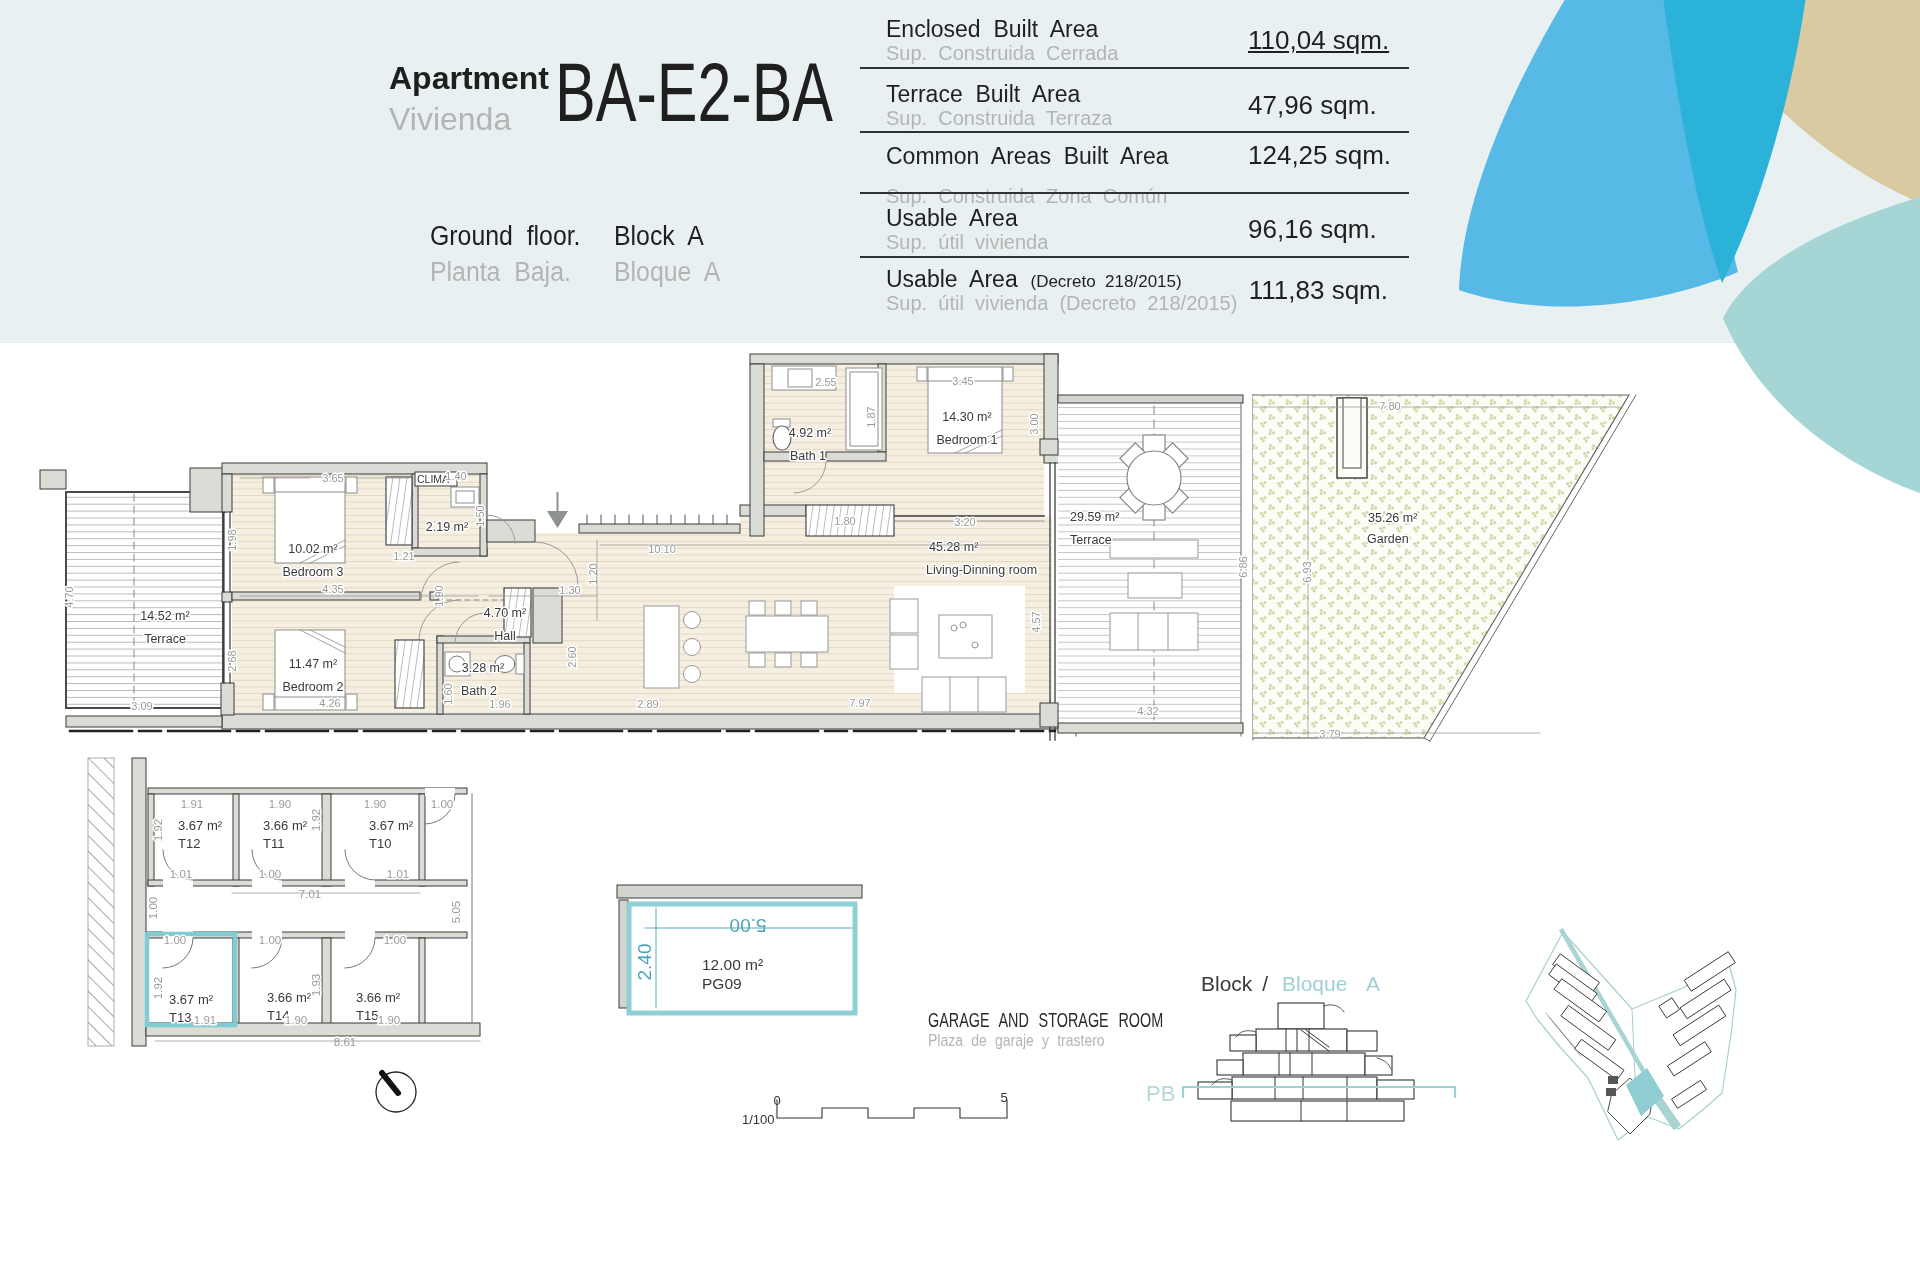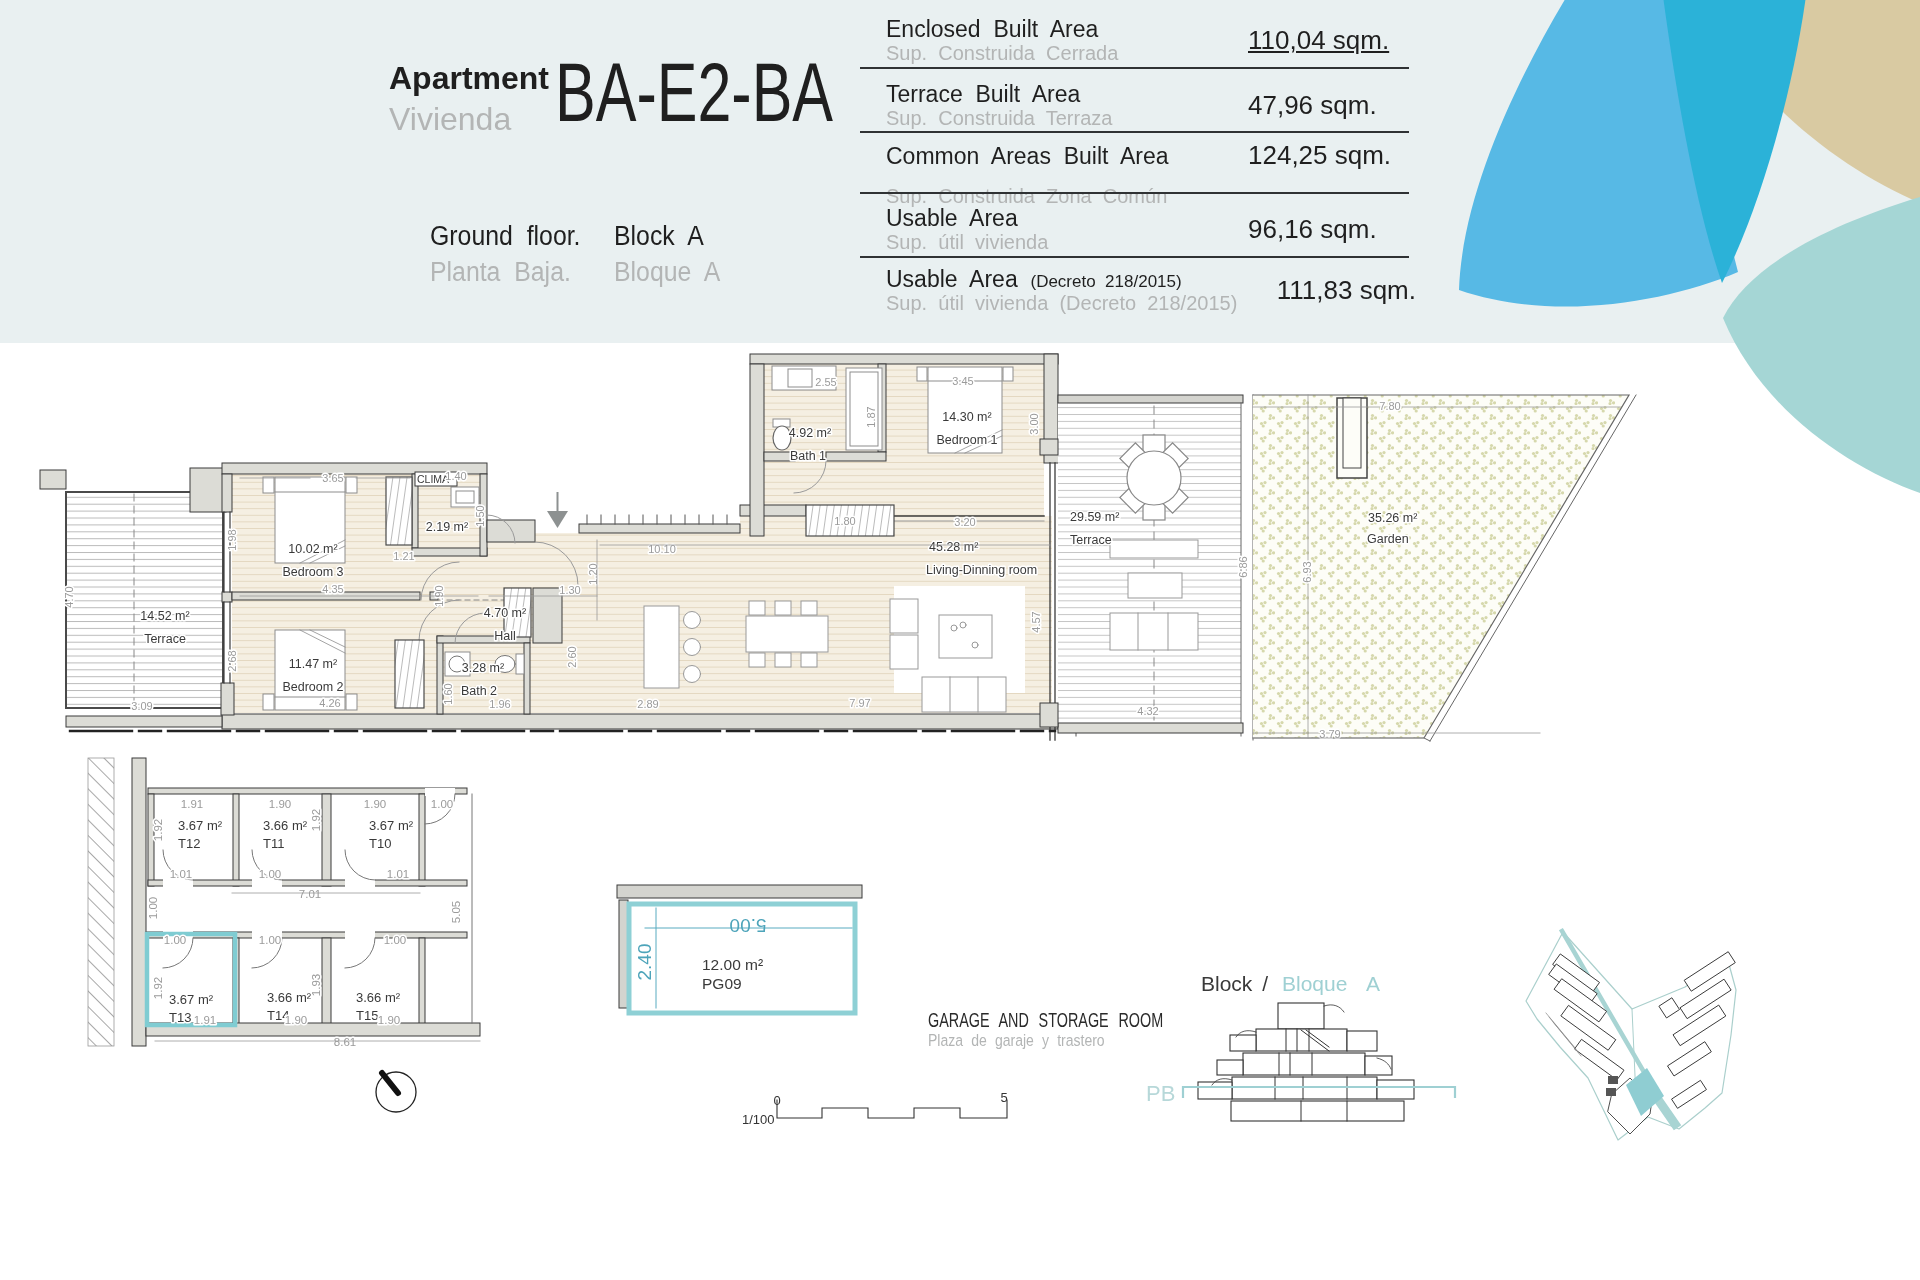--- a/index.html
+++ b/index.html
@@ -35,21 +35,21 @@
 <div class="abs dk" style="left:886px;top:143px;font-size:23px;">Common&nbsp; Areas&nbsp; Built&nbsp; Area</div>
 <div class="abs gy" style="left:886px;top:169px;font-size:20px;margin-top:16px;">Sup.&nbsp; Construida&nbsp; Zona&nbsp; Común</div>
 <div class="abs dk" style="left:1248px;top:140px;font-size:26px;width:140px;text-align:right;">124,25&nbsp;sqm.</div>
 <div class="hl" style="left:860px;top:192px;width:549px;"></div>
 <div class="abs dk" style="left:886px;top:205px;font-size:23px;">Usable&nbsp; Area</div>
 <div class="abs gy" style="left:886px;top:231px;font-size:20px;">Sup.&nbsp; útil&nbsp; vivienda</div>
 <div class="abs dk" style="left:1248px;top:214px;font-size:26px;width:140px;">96,16&nbsp;sqm.</div>
 <div class="hl" style="left:860px;top:256px;width:549px;"></div>
 <div class="abs dk" style="left:886px;top:266px;font-size:23px;">Usable&nbsp; Area&nbsp; <span style="font-size:17px;text-align:center;">(Decreto&nbsp; 218/2015)</span></div>
 <div class="abs gy" style="left:886px;top:292px;font-size:20px;">Sup.&nbsp; útil&nbsp; vivienda&nbsp; (Decreto&nbsp; 218/2015)</div>
-<div class="abs dk" style="left:1248px;top:275px;font-size:26px;width:140px;text-align:right;margin-left:28px;">111,83&nbsp;sqm.</div>
+<div class="abs dk" style="left:1248px;top:275px;font-size:26px;width:140px;text-align:right;">111,83&nbsp;sqm.</div>
 
 <svg width="1920" height="1280" viewBox="0 0 1920 1280">
 <defs>
   <pattern id="wood" width="10" height="6.6" patternUnits="userSpaceOnUse">
     <rect width="10" height="6.6" fill="#f5efe2"></rect>
     <rect width="10" height="0.9" y="0" fill="#e3d6bf"></rect>
   </pattern>
   <pattern id="deck" width="10" height="6.9" patternUnits="userSpaceOnUse">
     <rect width="10" height="6.9" fill="#ffffff"></rect>
     <rect width="10" height="1" y="0" fill="#bcbcbc"></rect>

